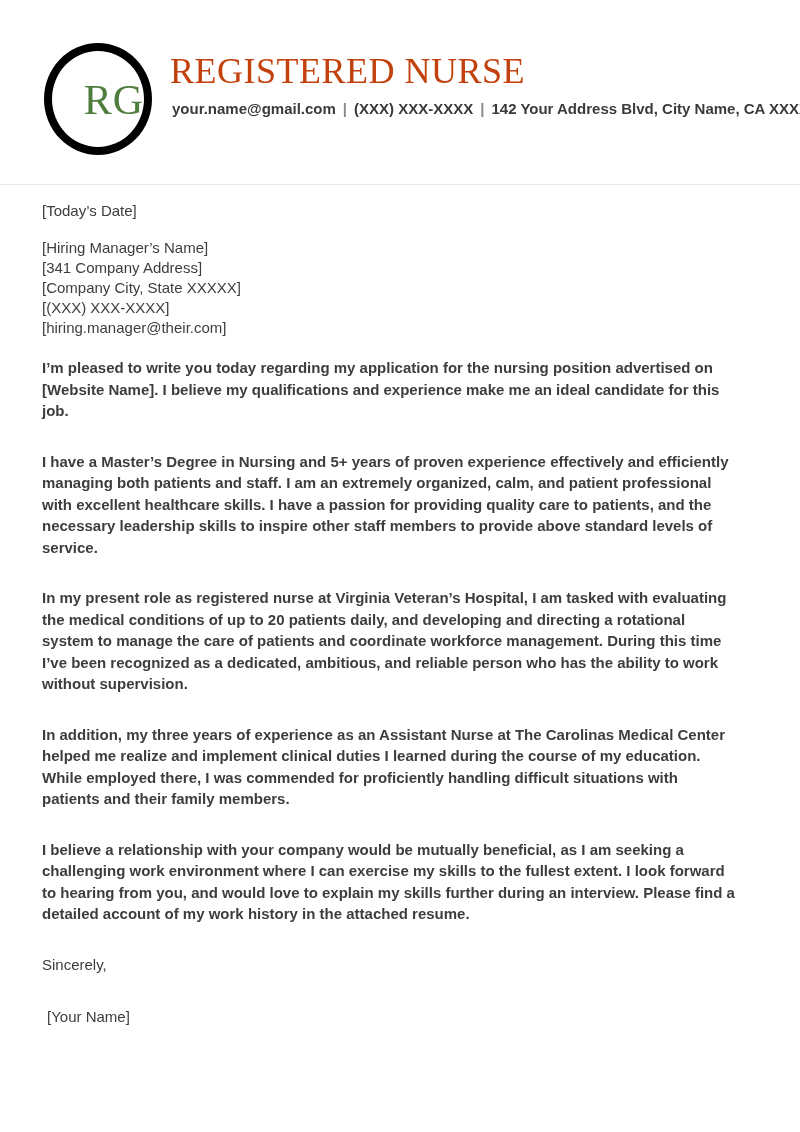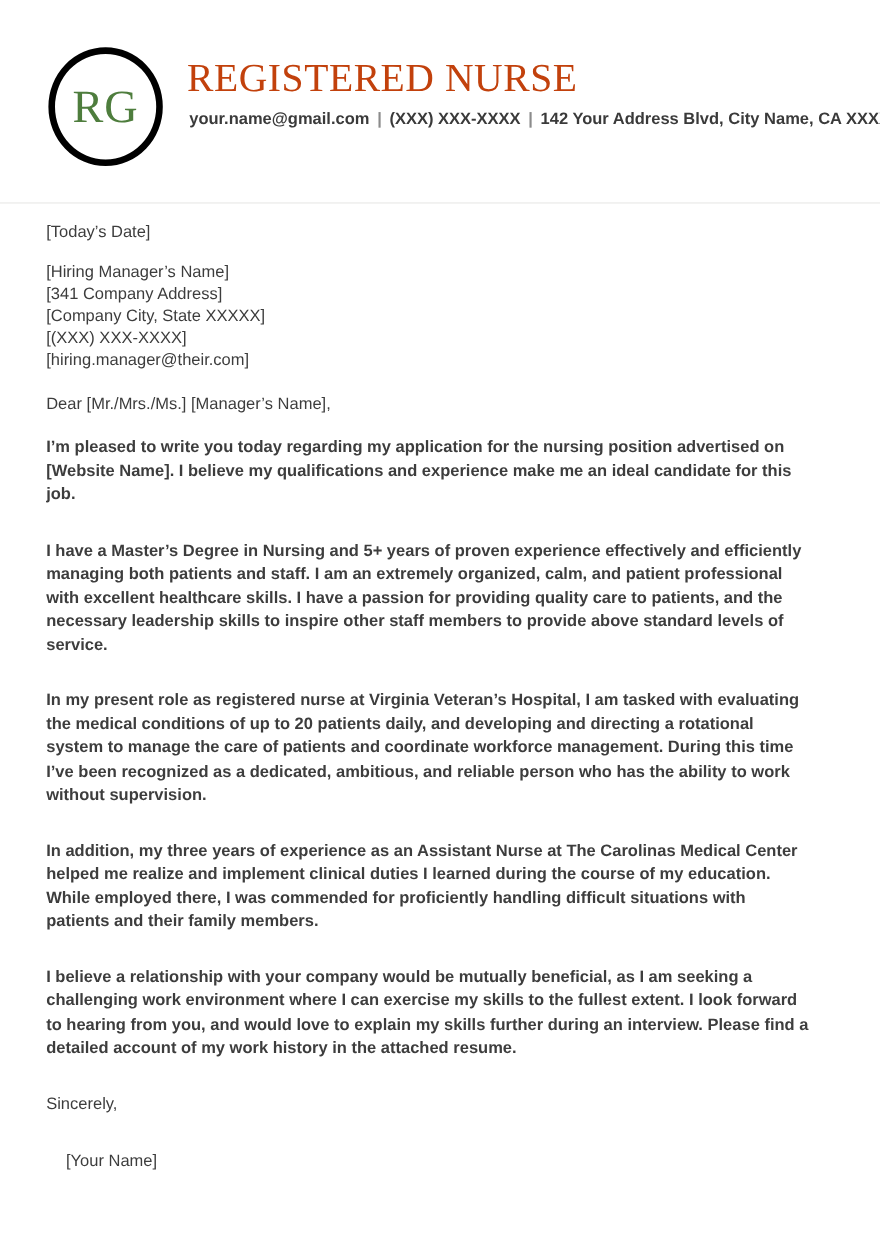--- a/index.html
+++ b/index.html
@@ -18,26 +18,26 @@
     height: 184px;
     border-bottom: 1px solid #e8e8e6;
     background: #ffffff;
   }
   .monogram {
     position: absolute;
     left: 44px;
     top: 43px;
     width: 92px;
     height: 96px;
-    border: 6px solid #000000;
+    border: 8px solid #000000;
     border-radius: 50%;
     background: #ffffff;
     display: flex;
     align-items: center;
-    justify-content: center;
+    justify-content: flex-end;
     box-sizing: content-box;
   }
   .monogram-text {
     font-family: "Liberation Serif", serif;
     font-size: 42px;
     line-height: 1;
     color: #4e7d3d;
     letter-spacing: 1px;
     padding-top: 2px;
   }
@@ -72,21 +72,21 @@
   .letter {
     padding: 16px 65px 0 42px;
     font-size: 15px;
   }
   .date      { margin: 0 0 17px 0; line-height: 20px; }
   .recipient { margin: 0 0 19px 0; }
   .recipient-line { line-height: 20px; }
   .salutation { margin: 0 0 18px 0; line-height: 21px; }
   .para      { margin: 0 0 29px 0; line-height: 21.5px; font-weight: bold; }
   .closing   { margin: 0 0 31px 0; line-height: 21px; }
-  .signature { margin: 18px; line-height: 21px; }
+  .signature { margin: 5px; line-height: 21px; }
 </style>
 </head>
 <body>
 
 <div class="page">
 
   <header class="header">
     <div class="monogram">
       <span class="monogram-text">RG</span>
     </div>
@@ -100,21 +100,20 @@
     <p class="date">[Today’s Date]</p>
 
     <div class="recipient">
       <div class="recipient-line">[Hiring Manager’s Name]</div>
       <div class="recipient-line">[341 Company Address]</div>
       <div class="recipient-line">[Company City, State XXXXX]</div>
       <div class="recipient-line">[(XXX) XXX-XXXX]</div>
       <div class="recipient-line">[hiring.manager@their.com]</div>
     </div>
 
-    <p class="salutation">Dear [Mr./Mrs./Ms.] [Manager’s Name],</p>
 
     <p class="para">I’m pleased to write you today regarding my application for the nursing position advertised on [Website Name]. I believe my qualifications and experience make me an ideal candidate for this job.</p>
     <p class="para">I have a Master’s Degree in Nursing and 5+ years of proven experience effectively and efficiently managing both patients and staff. I am an extremely organized, calm, and patient professional with excellent healthcare skills. I have a passion for providing quality care to patients, and the necessary leadership skills to inspire other staff members to provide above standard levels of service.</p>
     <p class="para">In my present role as registered nurse at Virginia Veteran’s Hospital, I am tasked with evaluating the medical conditions of up to 20 patients daily, and developing and directing a rotational system to manage the care of patients and coordinate workforce management. During this time I’ve been recognized as a dedicated, ambitious, and reliable person who has the ability to work without supervision.</p>
     <p class="para">In addition, my three years of experience as an Assistant Nurse at The Carolinas Medical Center helped me realize and implement clinical duties I learned during the course of my education. While employed there, I was commended for proficiently handling difficult situations with patients and their family members.</p>
     <p class="para">I believe a relationship with your company would be mutually beneficial, as I am seeking a challenging work environment where I can exercise my skills to the fullest extent. I look forward to hearing from you, and would love to explain my skills further during an interview. Please find a detailed account of my work history in the attached resume.</p>
 
     <p class="closing">Sincerely,</p>
     <p class="signature">[Your Name]</p>
   </main>

